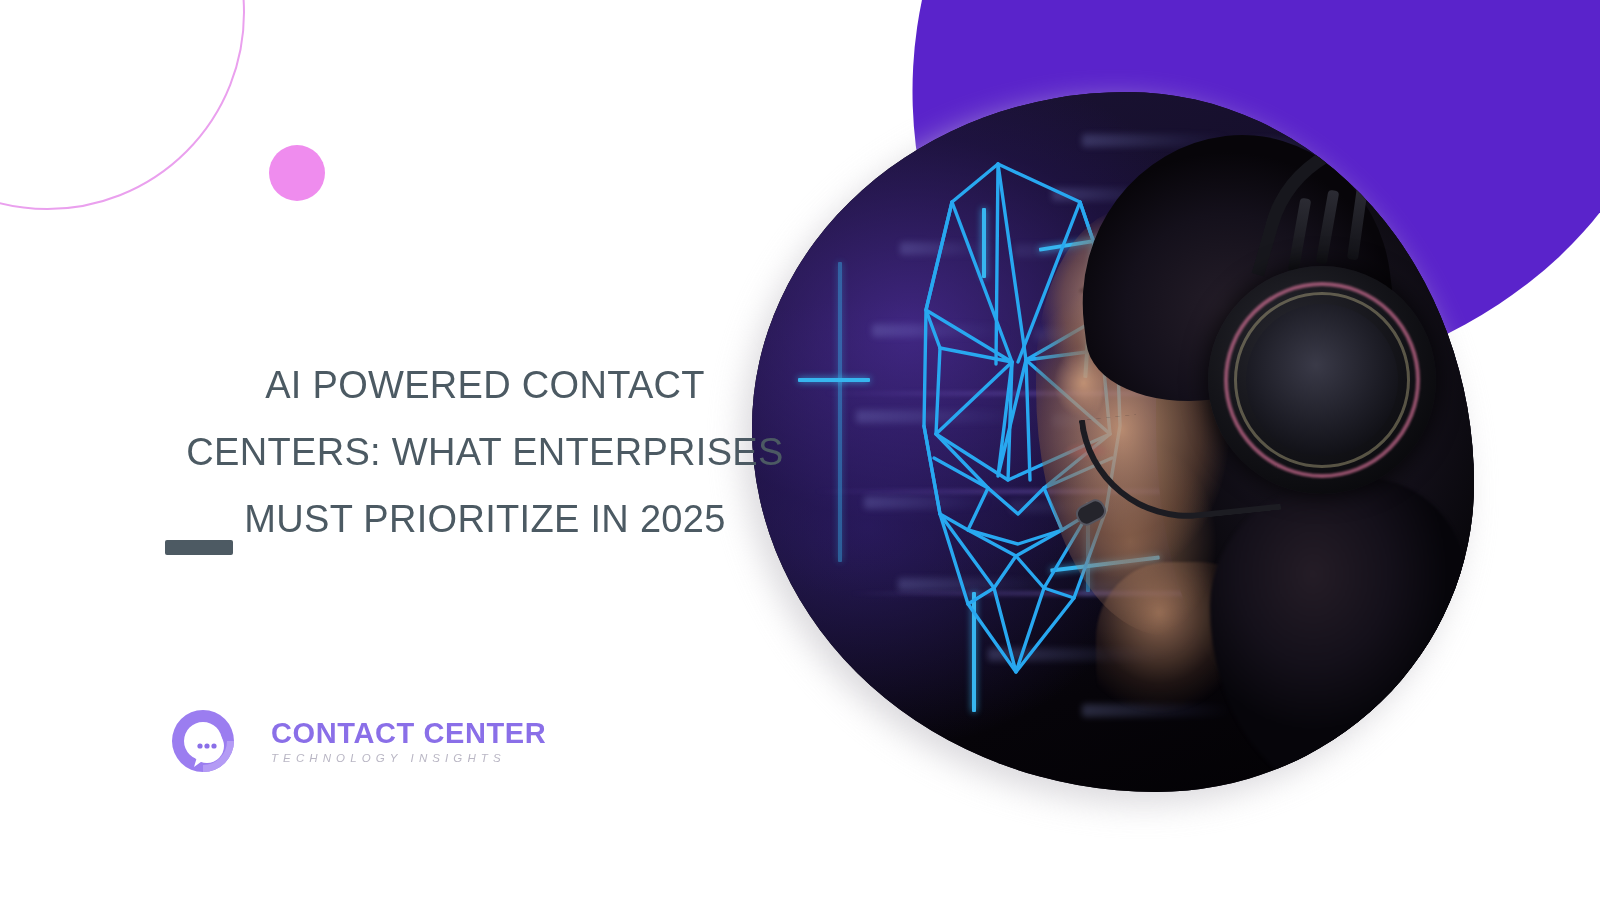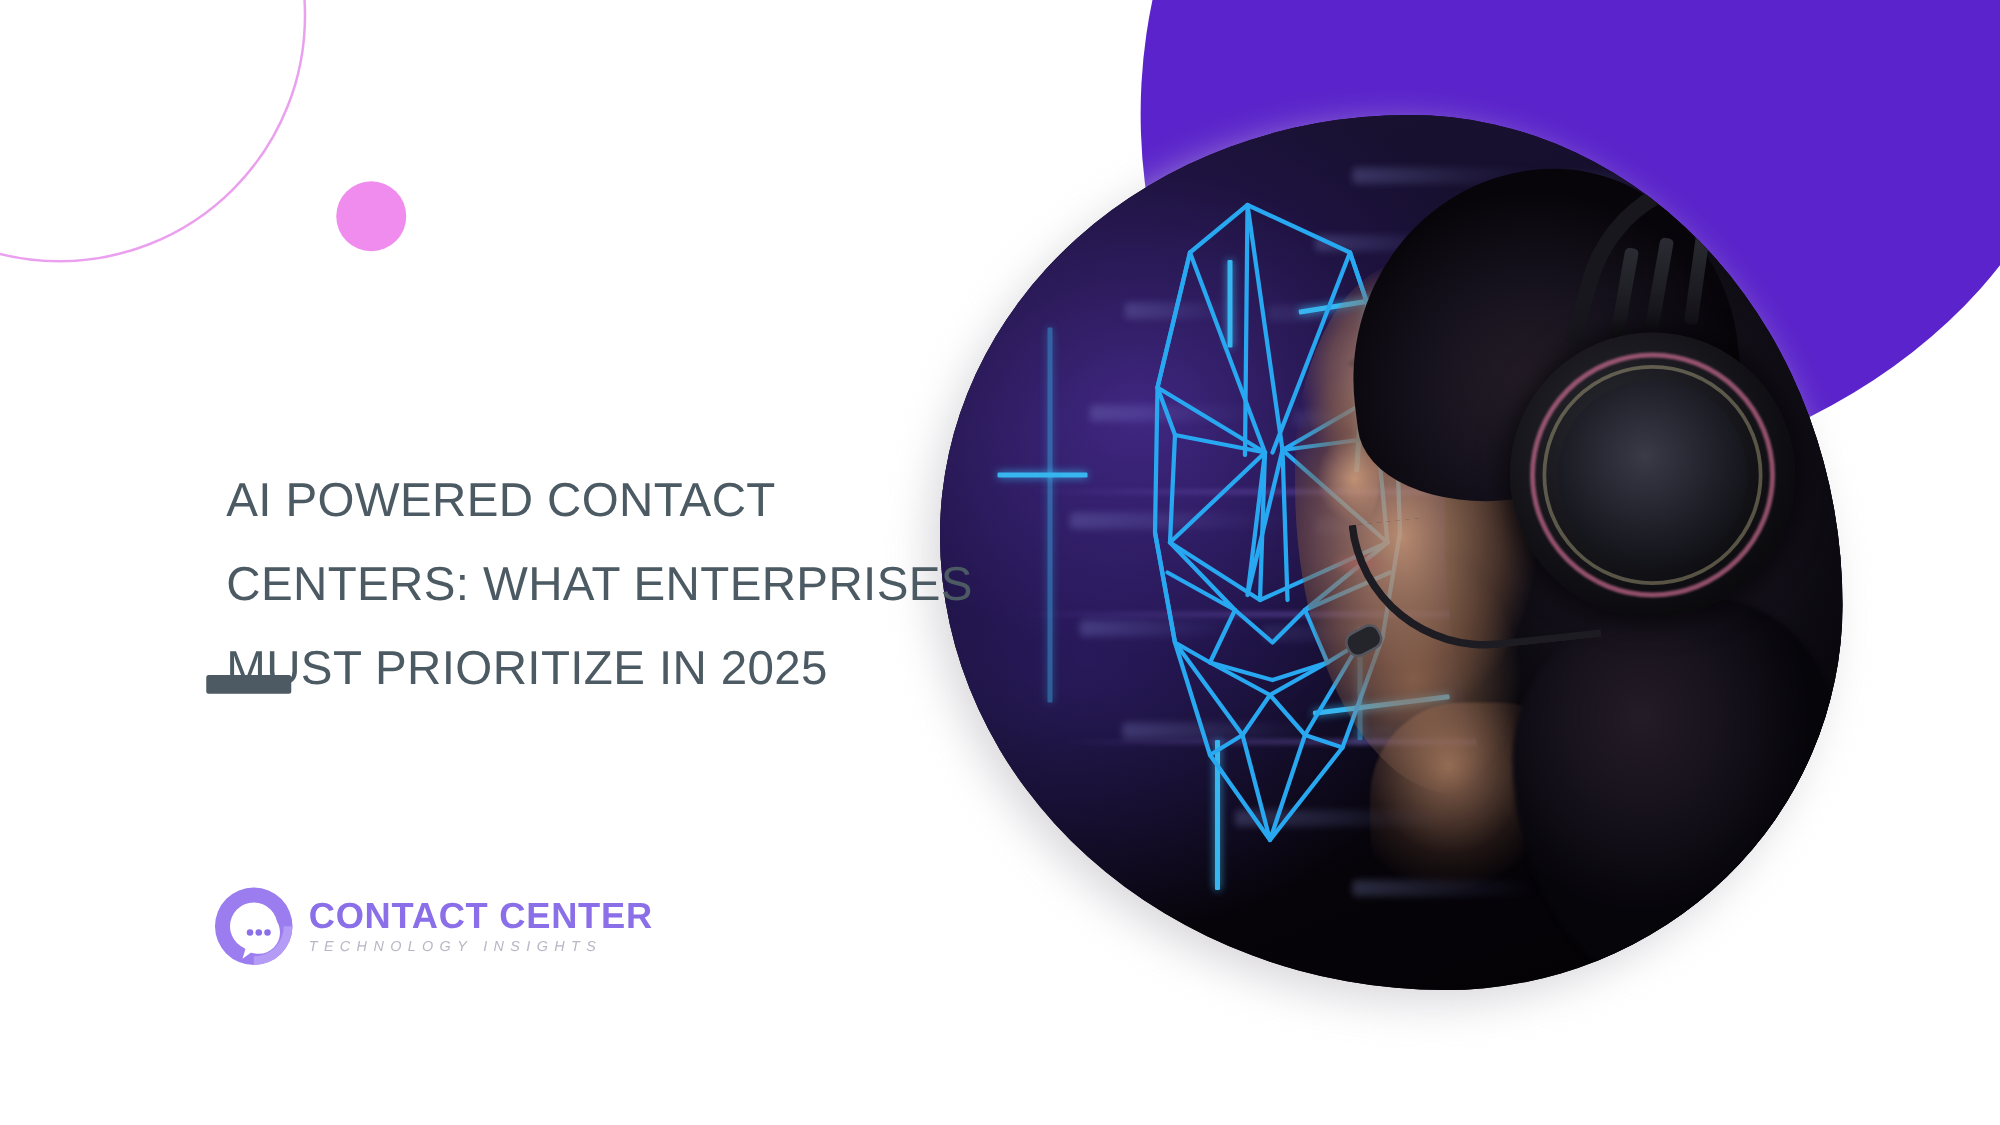--- a/index.html
+++ b/index.html
@@ -239,49 +239,50 @@
     transform: rotate(-28deg);
   }
 
   
 
   .headline {
     position: absolute;
     left: 165px;
     top: 352px;
     width: 640px;
-    margin: 16px;
+    margin: 0;
     font-size: 38px;
     font-weight: 400;
     line-height: 67px;
     letter-spacing: .3px;
     color: #4c5a63;
     text-transform: uppercase;
     white-space: pre-line;
+    text-align: center;
   }
 
   .accent-bar {
     position: absolute;
     left: 165px;
     top: 540px;
     width: 68px;
     height: 15px;
     background: #4d5a63;
     border-radius: 2px;
   }
 
   
 
   .logo {
     position: absolute;
     left: 167px;
     top: 705px;
     display: flex;
     align-items: center;
-    gap: 8px;
+    gap: 32px;
   }
   .logo-mark { position: relative; width: 72px; height: 72px; flex: 0 0 72px; }
   .logo-mark svg { width: 100%; height: 100%; display: block; }
   .logo-text { display: flex; flex-direction: column; justify-content: center; }
   .logo-name {
     font-size: 29px;
     font-weight: bold;
     letter-spacing: .6px;
     color: #8a6fe8;
     line-height: 1.05;

